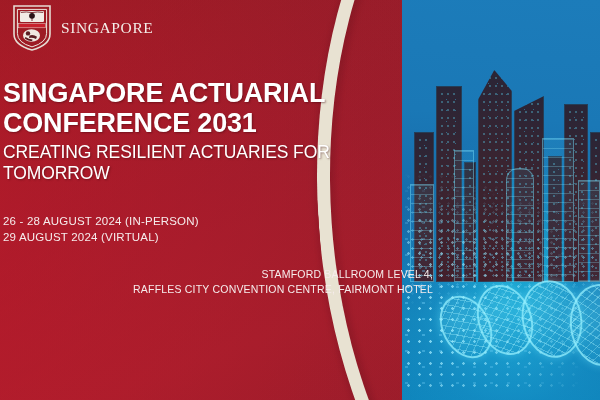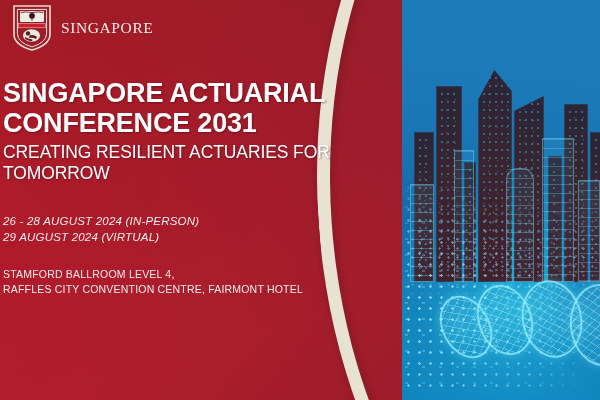--- a/index.html
+++ b/index.html
@@ -236,29 +236,29 @@
     margin: 4px 0 0 0;
     text-shadow: 1px 1px 2px rgba(60,8,14,0.45);
   }
   .dates {
     color: #f6ecec;
     font-size: 11.5px;
     line-height: 16px;
     letter-spacing: 0.2px;
     margin-top: 29px;
   }
-  .dates span { display: block; font-style: italic; }
+  .dates span { display: block; }
   .venue {
     color: #f6ecec;
     font-size: 10.5px;
     line-height: 15px;
     letter-spacing: 0.2px;
     margin-top: 22px;
   }
-  .venue span { display: block; }
+  .venue span { display: block; text-align: right; }
 </style>
 </head>
 <body>
 
 <div id="banner">
 
   <div class="bg-red-base"></div>
   <div class="bg-red-sweep"></div>
   <div class="bg-red-sweep2"></div>
 

